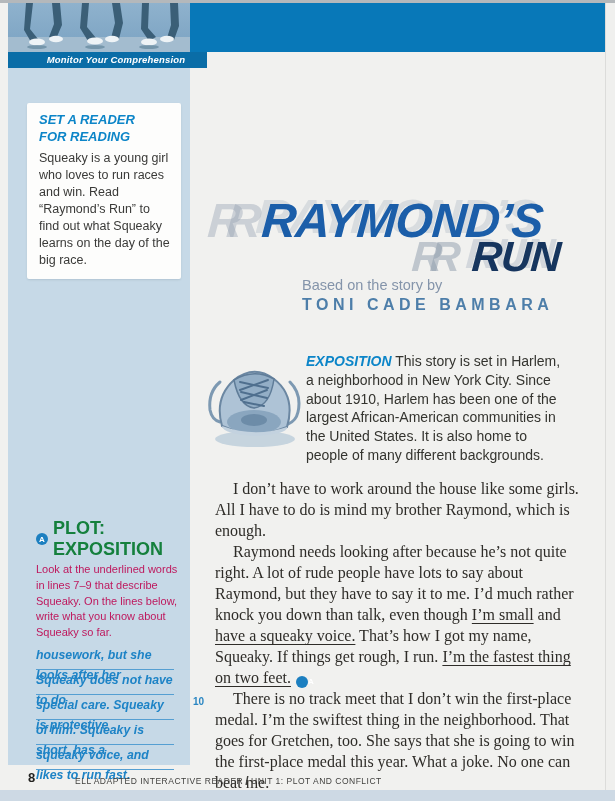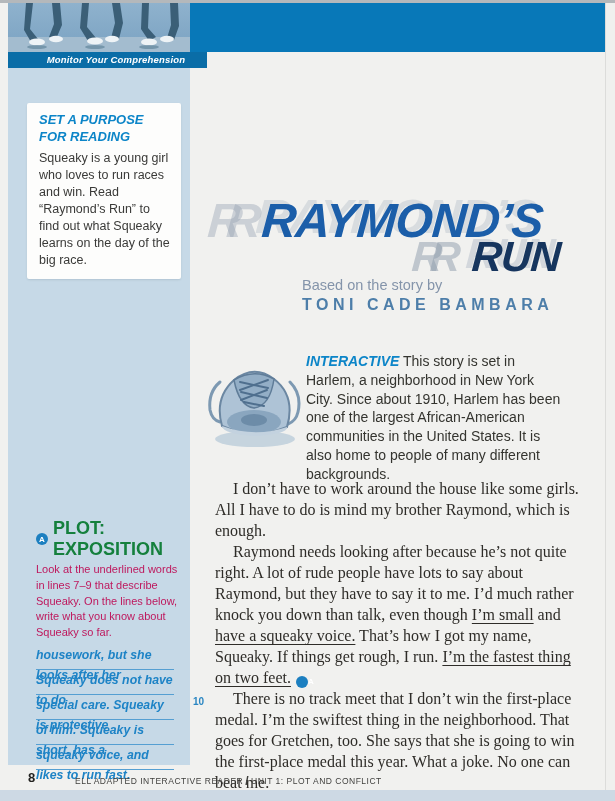--- a/index.html
+++ b/index.html
@@ -107,21 +107,21 @@
     </g>
   </svg>
 </div>
 <div class="abs top-blue-bar"></div>
 <div class="abs banner">Monitor Your Comprehension</div>
 
 <div class="abs sidebar"></div>
 
 <div class="abs purpose-card">
   <div class="purpose-heading">
-    <div>SET A PURPOSE</div>
+    <div>SET A READER</div>
     <div>FOR READING</div>
   </div>
   <div class="purpose-body">Squeaky is a young girl who loves to run races and win. Read “Raymond’s Run” to find out what Squeaky learns on the day of the big race.</div>
 </div>
 
 <div class="abs plot-section">
   <div class="plot-head-row">
     <span class="badge">A</span>
     <span class="plot-heading">PLOT: EXPOSITION</span>
   </div>
@@ -159,21 +159,21 @@
         <path d="M62,32 L34,42"></path>
       <path d="M35,44 L61,50"></path>
         <path d="M61,42 L35,52"></path>
       <path d="M38,54 L58,58"></path>
     </g>
     <ellipse cx="48" cy="74" rx="27" ry="12" fill="#8aa6bf"></ellipse>
     <ellipse cx="48" cy="72" rx="13" ry="6" fill="#6d8ca8"></ellipse>
     <path d="M16,78 Q49,90 81,79 Q82,86 49,88 Q17,86 16,78 Z" fill="#c3d2df"></path>
   </svg>
 </div>
-<div class="abs bg-blurb"><span class="bg-label">INTERACTIVE</span><span> This story is set in Harlem, a neighborhood in New York City. Since about 1910, Harlem has been one of the largest African-American communities in the United States. It is also home to people of many different backgrounds.</span></div>
+<div class="abs bg-blurb"><span class="bg-label">EXPOSITION</span><span> This story is set in Harlem, a neighborhood in New York City. Since about 1910, Harlem has been one of the largest African-American communities in the United States. It is also home to people of many different backgrounds.</span></div>
 
 <div class="abs story">
   <p><span>I don’t have to work around the house like some girls. All I have to do is mind my brother Raymond, which is enough.</span></p>
   <p><span>Raymond needs looking after because he’s not quite right. A lot of rude people have lots to say about Raymond, but they have to say it to me. I’d much rather knock you down than talk, even though </span><span class="u">I’m small</span><span> and </span><span class="u">have a squeaky voice.</span><span> That’s how I got my name, Squeaky. If things get rough, I run. </span><span class="u">I’m the fastest thing on two feet.</span><span class="inline-badge">A</span></p>
   <p class="p-with-marker"><span class="line-marker">10</span><span><span>There is no track meet that I don’t win the first-place medal. I’m the swiftest thing in the neighborhood. That goes for Gretchen, too. She says that she is going to win the first-place medal this year. What a joke. No one can beat me.</span></span></p>
   <p><span>I’m walking down Broadway practicing my breathing.</span></p>
 </div>
 
 <div class="abs footer">
   <span class="page-num">8</span>

